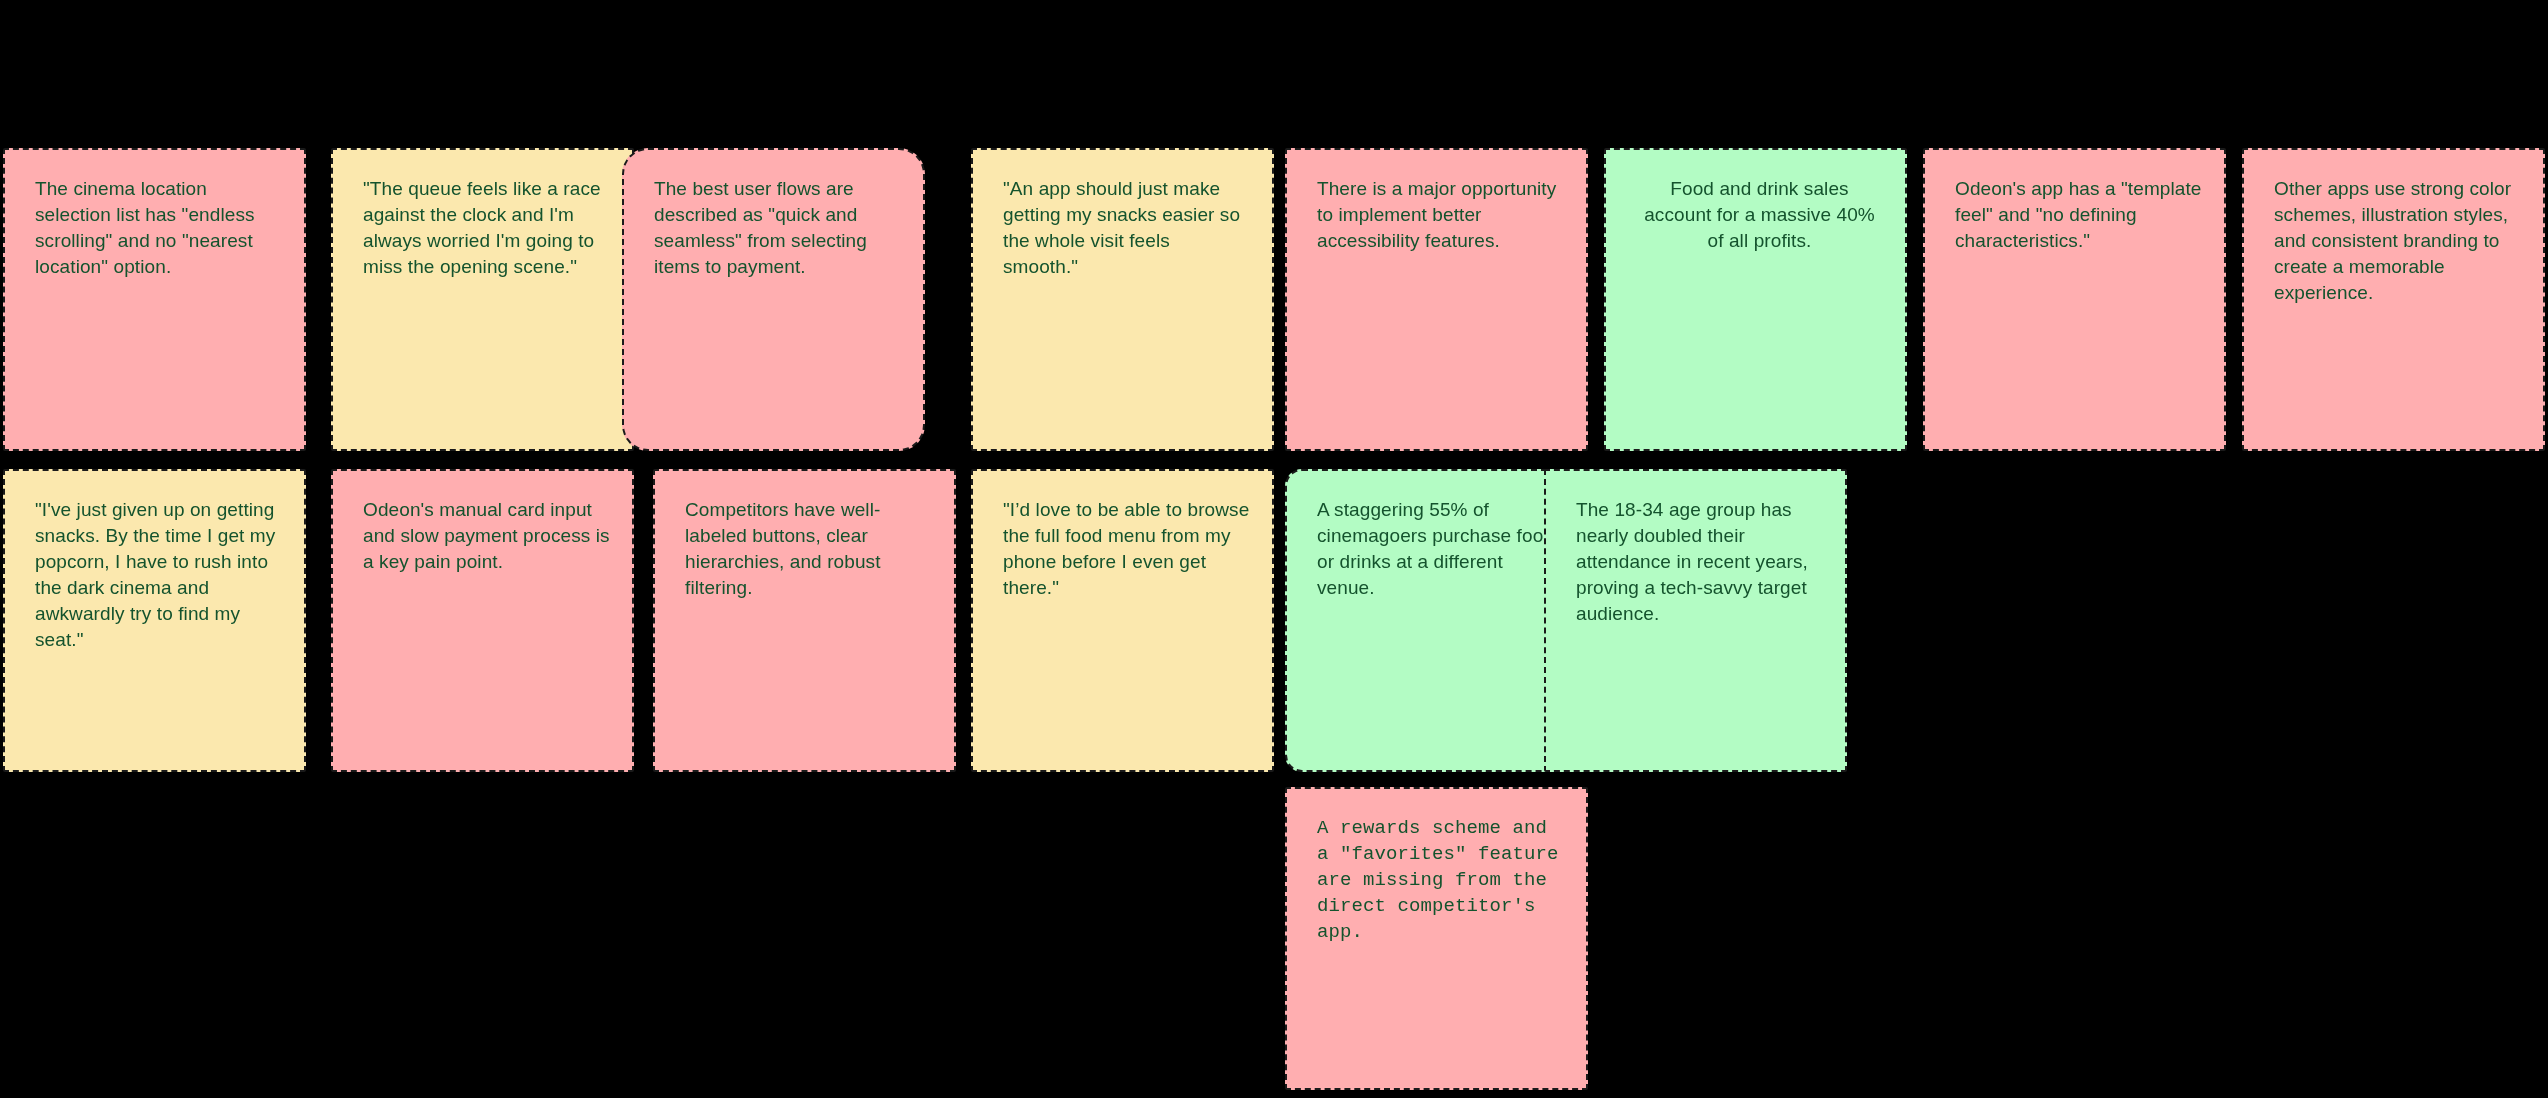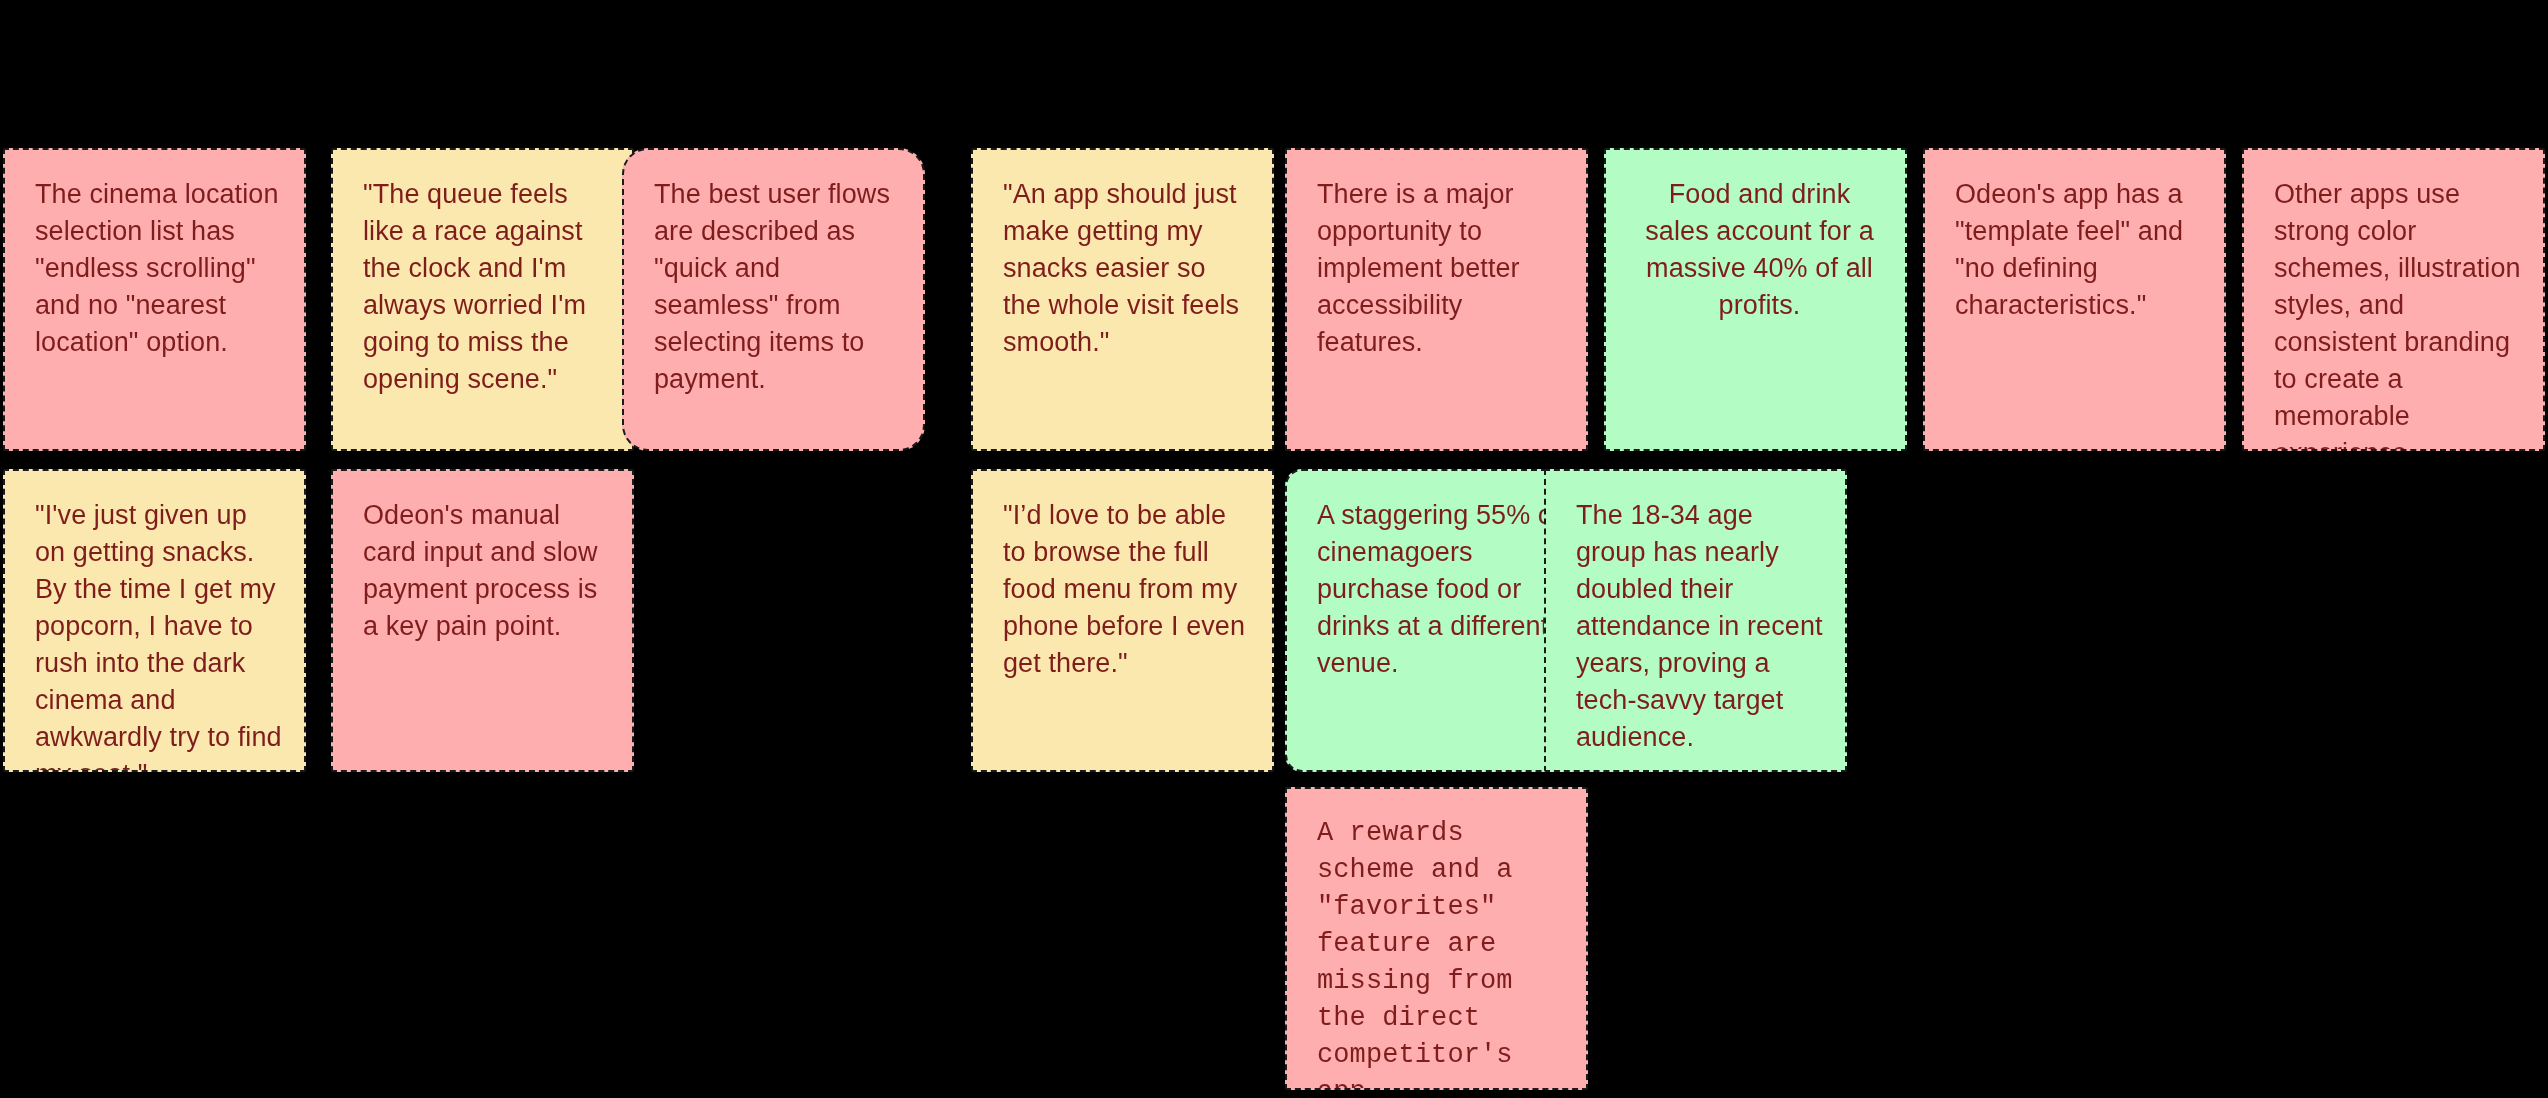--- a/index.html
+++ b/index.html
@@ -26,23 +26,23 @@
     position: absolute;
     width: 303px;
     height: 303px;
     border: 2px dashed #1a1a1a;
     border-radius: 2px;
     padding: 26px 22px 20px 30px;
     overflow: hidden;
   }
 
   .note .body {
-    font-size: 27px;
+    font-size: 19px;
     line-height: 1.37;
-    color: #7f1d1d;
+    color: #14532d;
     letter-spacing: 0.1px;
     white-space: pre-wrap;
     word-wrap: break-word;
   }
 
   .c-pink   { background: #FFAEB0; }
   .c-yellow { background: #FBE8AE; }
   .c-green  { background: #B3FCC4; }
 </style>
 </head>
@@ -74,20 +74,23 @@
   <div class="note c-pink" style="left:2242px; top:148px;">
     <div class="body">Other apps use strong color schemes, illustration styles, and consistent branding to create a memorable experience.</div>
   </div>
 
   <div class="note c-yellow" style="left:3px; top:469px;">
     <div class="body">"I've just given up on getting snacks. By the time I get my popcorn, I have to rush into the dark cinema and awkwardly try to find my seat."</div>
   </div>
   <div class="note c-pink" style="left:331px; top:469px;">
     <div class="body">Odeon's manual card input and slow payment process is a key pain point.</div>
   </div>
+  <div class="note c-pink" style="left:653px; top:469px;">
+    <div class="body">Competitors have well-labeled buttons, clear hierarchies, and robust filtering.</div>
+  </div>
   <div class="note c-yellow" style="left:971px; top:469px;">
     <div class="body">"I’d love to be able to browse the full food menu from my phone before I even get there."</div>
   </div>
   <div class="note c-green" style="left:1285px; top:469px;border-radius:17px;">
     <div class="body">A staggering 55% of cinemagoers purchase food or drinks at a different venue.</div>
   </div>
   <div class="note c-green" style="left:1544px; top:469px;">
     <div class="body">The 18-34 age group has nearly doubled their attendance in recent years, proving a tech-savvy target audience.</div>
   </div>
 

